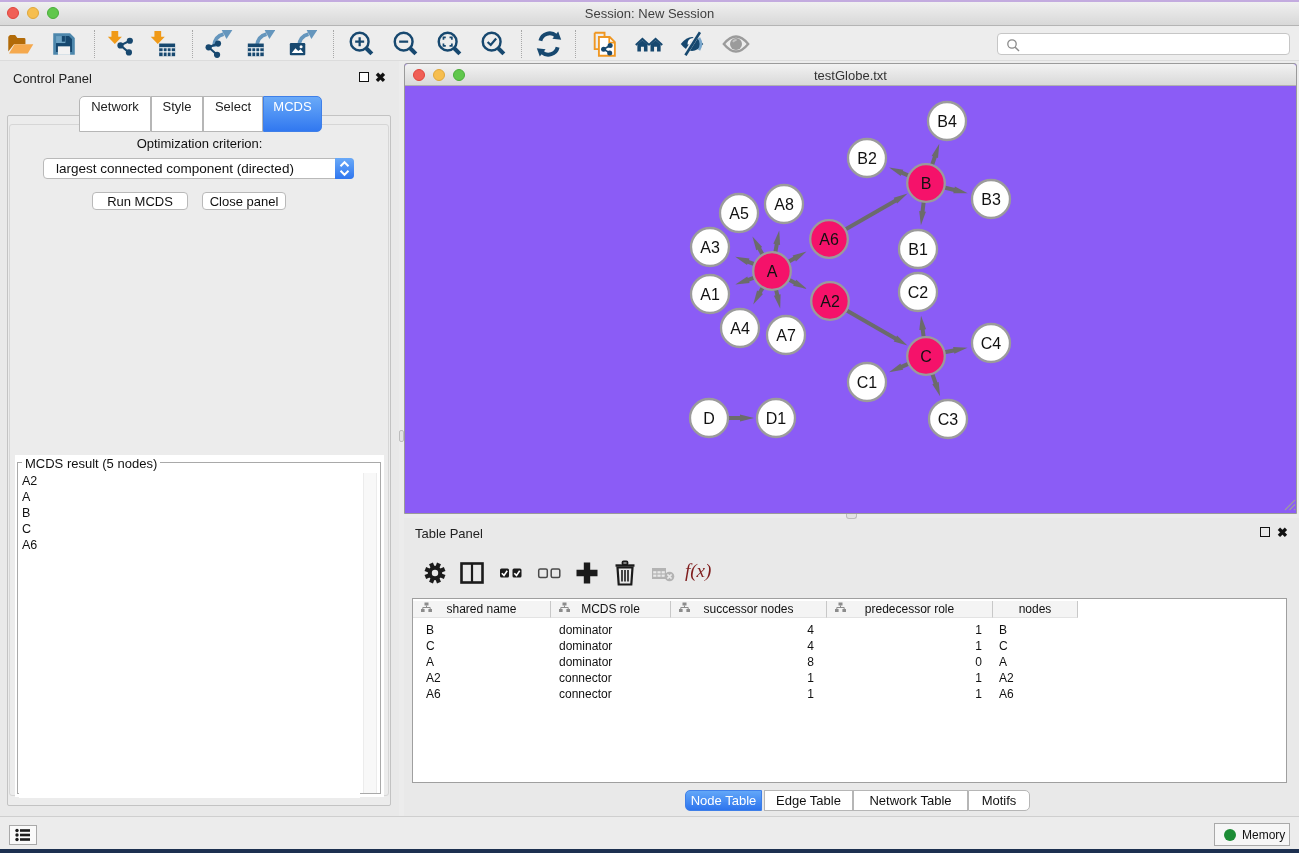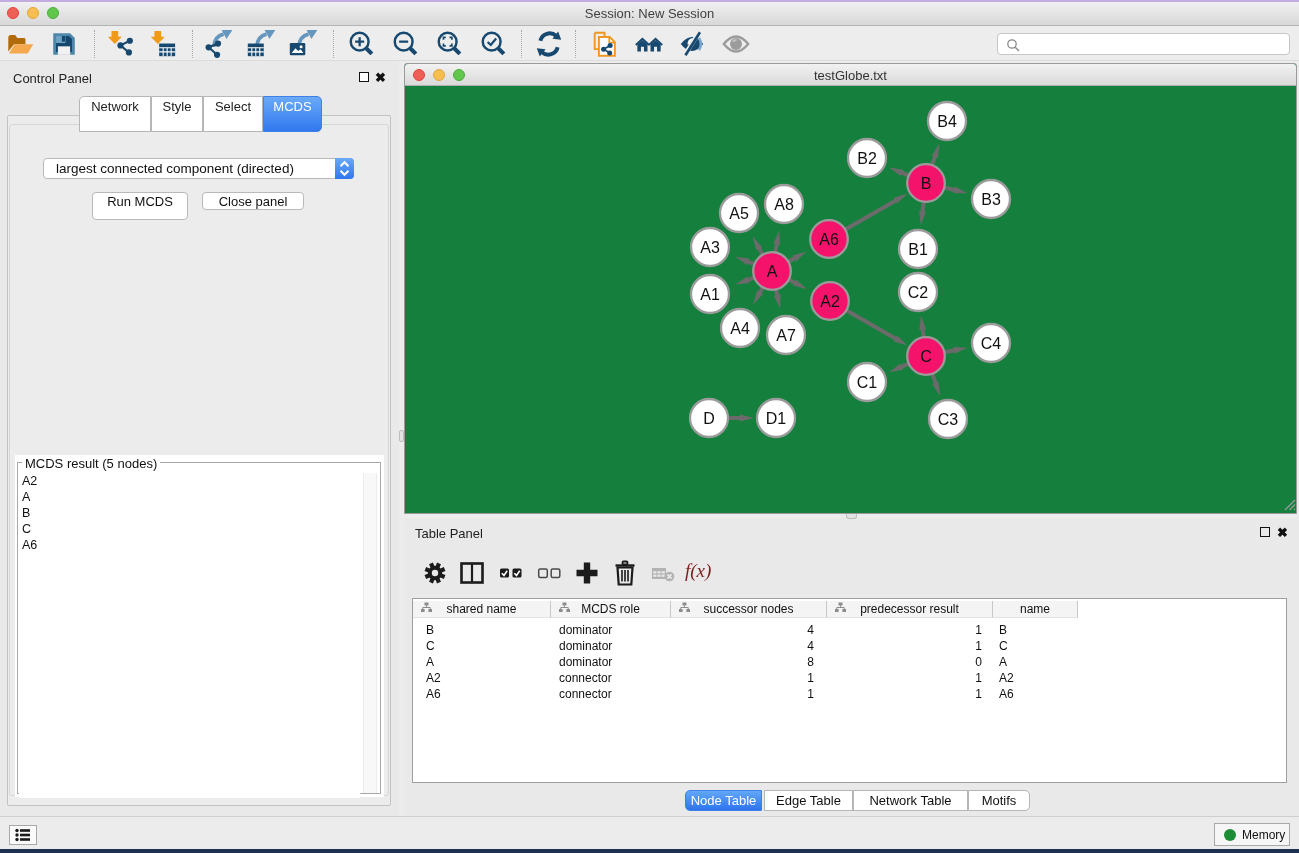--- a/index.html
+++ b/index.html
@@ -35,31 +35,31 @@
   font-size:13px; text-align:center; line-height:19px; }
 .tab.sel { background:linear-gradient(#6aaaf8,#3178f0); color:#fff; border-color:#3f7fe8; }
 #innerpane { left:9px; top:124px; width:380px; height:672px; background:#ececec; border:1px solid #d6d6d6; border-radius:3px; }
 #optlabel { left:0px; top:136px; width:399px; text-align:center; font-size:13px; color:#111; }
 #dropdown { left:43px; top:158px; width:311px; height:21px; background:#fff; border:1px solid #b9b9b9; border-radius:4px; }
 #dropdown .txt { left:12px; top:2px; font-size:13.5px; color:#111; }
 #dropdown .step { right:-1px; top:-1px; width:19px; height:21px; border-radius:0 4px 4px 0;
   background:linear-gradient(#6aaaf8,#2f76ef); position:absolute; }
 .btn { position:absolute; background:#fff; border:1px solid #b9b9b9; border-radius:4px;
   font-size:13px; color:#111; text-align:center; }
-#runbtn { left:92px; top:192px; width:96px; height:28px; line-height:17px; }
-#closebtn { left:202px; top:192px; width:102px; height:18px; line-height:17px; }
+#runbtn { left:92px; top:192px; width:96px; height:18px; line-height:17px; }
+#closebtn { left:202px; top:192px; width:84px; height:18px; line-height:17px; }
 #whitepanel { left:15px; top:455px; width:369px; height:342px; background:#fff; }
 #fieldset { left:17px; top:462px; width:364px; height:332px; border:1px solid #a9a9a9; }
 #fieldlabel { left:22px; top:456px; font-size:13px; color:#111; background:#fff; padding:0 3px; }
 #mcdslist { left:19px; top:473px; width:341px; height:325px; background:#fff; font-size:12.5px; color:#111; }
 #mcdslist div { padding-left:3px; height:16px; line-height:16px; }
 #listscroll { left:363px; top:473px; width:14px; height:320px; background:#f8f8f8; border-left:1px solid #ececec; border-right:1px solid #ececec; }
 
 
-#netwin { left:404px; top:63px; width:893px; height:451px; background:#15803d; border:1px solid #9a9a9a; border-radius:3px 3px 0 0; }
+#netwin { left:404px; top:63px; width:893px; height:451px; background:#8b5cf6; border:1px solid #9a9a9a; border-radius:3px 3px 0 0; }
 #netbar { left:0; top:0; width:891px; height:22px; background:linear-gradient(#f2f2f2,#d9d9d9);
   border-bottom:1px solid #b0b0b0; border-radius:3px 3px 0 0; }
 #netbar .title { width:100%; text-align:center; top:4px; font-size:13px; color:#333; }
 #graph { left:0px; top:22px; }
 
 
 #tablepanel { left:404px; top:518px; width:895px; height:298px; background:#e9e9e9; }
 #tp-title { left:11px; top:8px; font-size:13px; color:#222; }
 #tp-float { left:856px; top:9px; width:10px; height:10px; border:1.5px solid #111; background:#e9e9e9; }
 #tp-close { left:873px; top:7px; font-size:13px; font-weight:bold; color:#111; }
@@ -243,20 +243,21 @@
   <div id="innerpane" class="abs"></div>
   <div id="cp-title" class="abs">Control Panel</div>
   <div id="cp-float" class="abs"></div>
   <div id="cp-close" class="abs">✖</div>
   <div class="tabrow abs">
     <div class="tab" style="left:79px; width:72px; border-radius:5px 0 0 0;">Network</div>
     <div class="tab" style="left:151px; width:52px;">Style</div>
     <div class="tab" style="left:203px; width:60px;">Select</div>
     <div class="tab sel" style="left:263px; width:59px; border-radius:0 5px 5px 0;">MCDS</div>
   </div>
+  <div id="optlabel" class="abs">Optimization criterion:</div>
   <div id="dropdown" class="abs">
     <div class="txt abs">largest connected component (directed)</div>
     <div class="step">
       <svg width="19" height="21" viewBox="0 0 19 21">
         <path d="M5.5 8.2 L9.5 4.2 L13.5 8.2" stroke="#fff" stroke-width="2" fill="none"></path>
         <path d="M5.5 12.8 L9.5 16.8 L13.5 12.8" stroke="#fff" stroke-width="2" fill="none"></path>
       </svg>
     </div>
   </div>
   <div id="runbtn" class="btn">Run MCDS</div>
@@ -418,22 +419,22 @@
           </g>
           <circle cx="20.5" cy="18.5" r="4.8" fill="#b3b3b3"></circle>
           <path d="M18.4,16.4 L22.6,20.6 M22.6,16.4 L18.4,20.6" stroke="#e9e9e9" stroke-width="1.5"></path>
         </svg>
 <div class="abs" style="left:271px;top:2px;width:60px;font-family:'Liberation Serif',serif;font-style:italic;font-size:19px;color:#7f1d1d;">f(x)</div>
       </div>
     <div id="tablebox" class="abs">
       <div class="th" style="left:0px;width:138px;">shared name</div>
 <div class="th" style="left:138px;width:120px;">MCDS role</div>
 <div class="th" style="left:258px;width:156px;">successor nodes</div>
-<div class="th" style="left:414px;width:166px;">predecessor result</div>
-<div class="th" style="left:580px;width:85px;">name</div>
+<div class="th" style="left:414px;width:166px;">predecessor role</div>
+<div class="th" style="left:580px;width:85px;">nodes</div>
 <svg class="abs" style="left:8px;top:3px" width="11" height="11" viewBox="0 0 11 11">
           <rect x="3.5" y="0.5" width="4" height="3" fill="#8c8c8c"></rect>
           <rect x="0" y="7" width="3.6" height="3" fill="#8c8c8c"></rect>
           <rect x="7.4" y="7" width="3.6" height="3" fill="#8c8c8c"></rect>
           <path d="M5.5,3.5 V5.5 M1.8,7 V5.5 H9.2 V7" stroke="#8c8c8c" stroke-width="1" fill="none"></path>
         </svg>
 <svg class="abs" style="left:146px;top:3px" width="11" height="11" viewBox="0 0 11 11">
           <rect x="3.5" y="0.5" width="4" height="3" fill="#8c8c8c"></rect>
           <rect x="0" y="7" width="3.6" height="3" fill="#8c8c8c"></rect>
           <rect x="7.4" y="7" width="3.6" height="3" fill="#8c8c8c"></rect>

